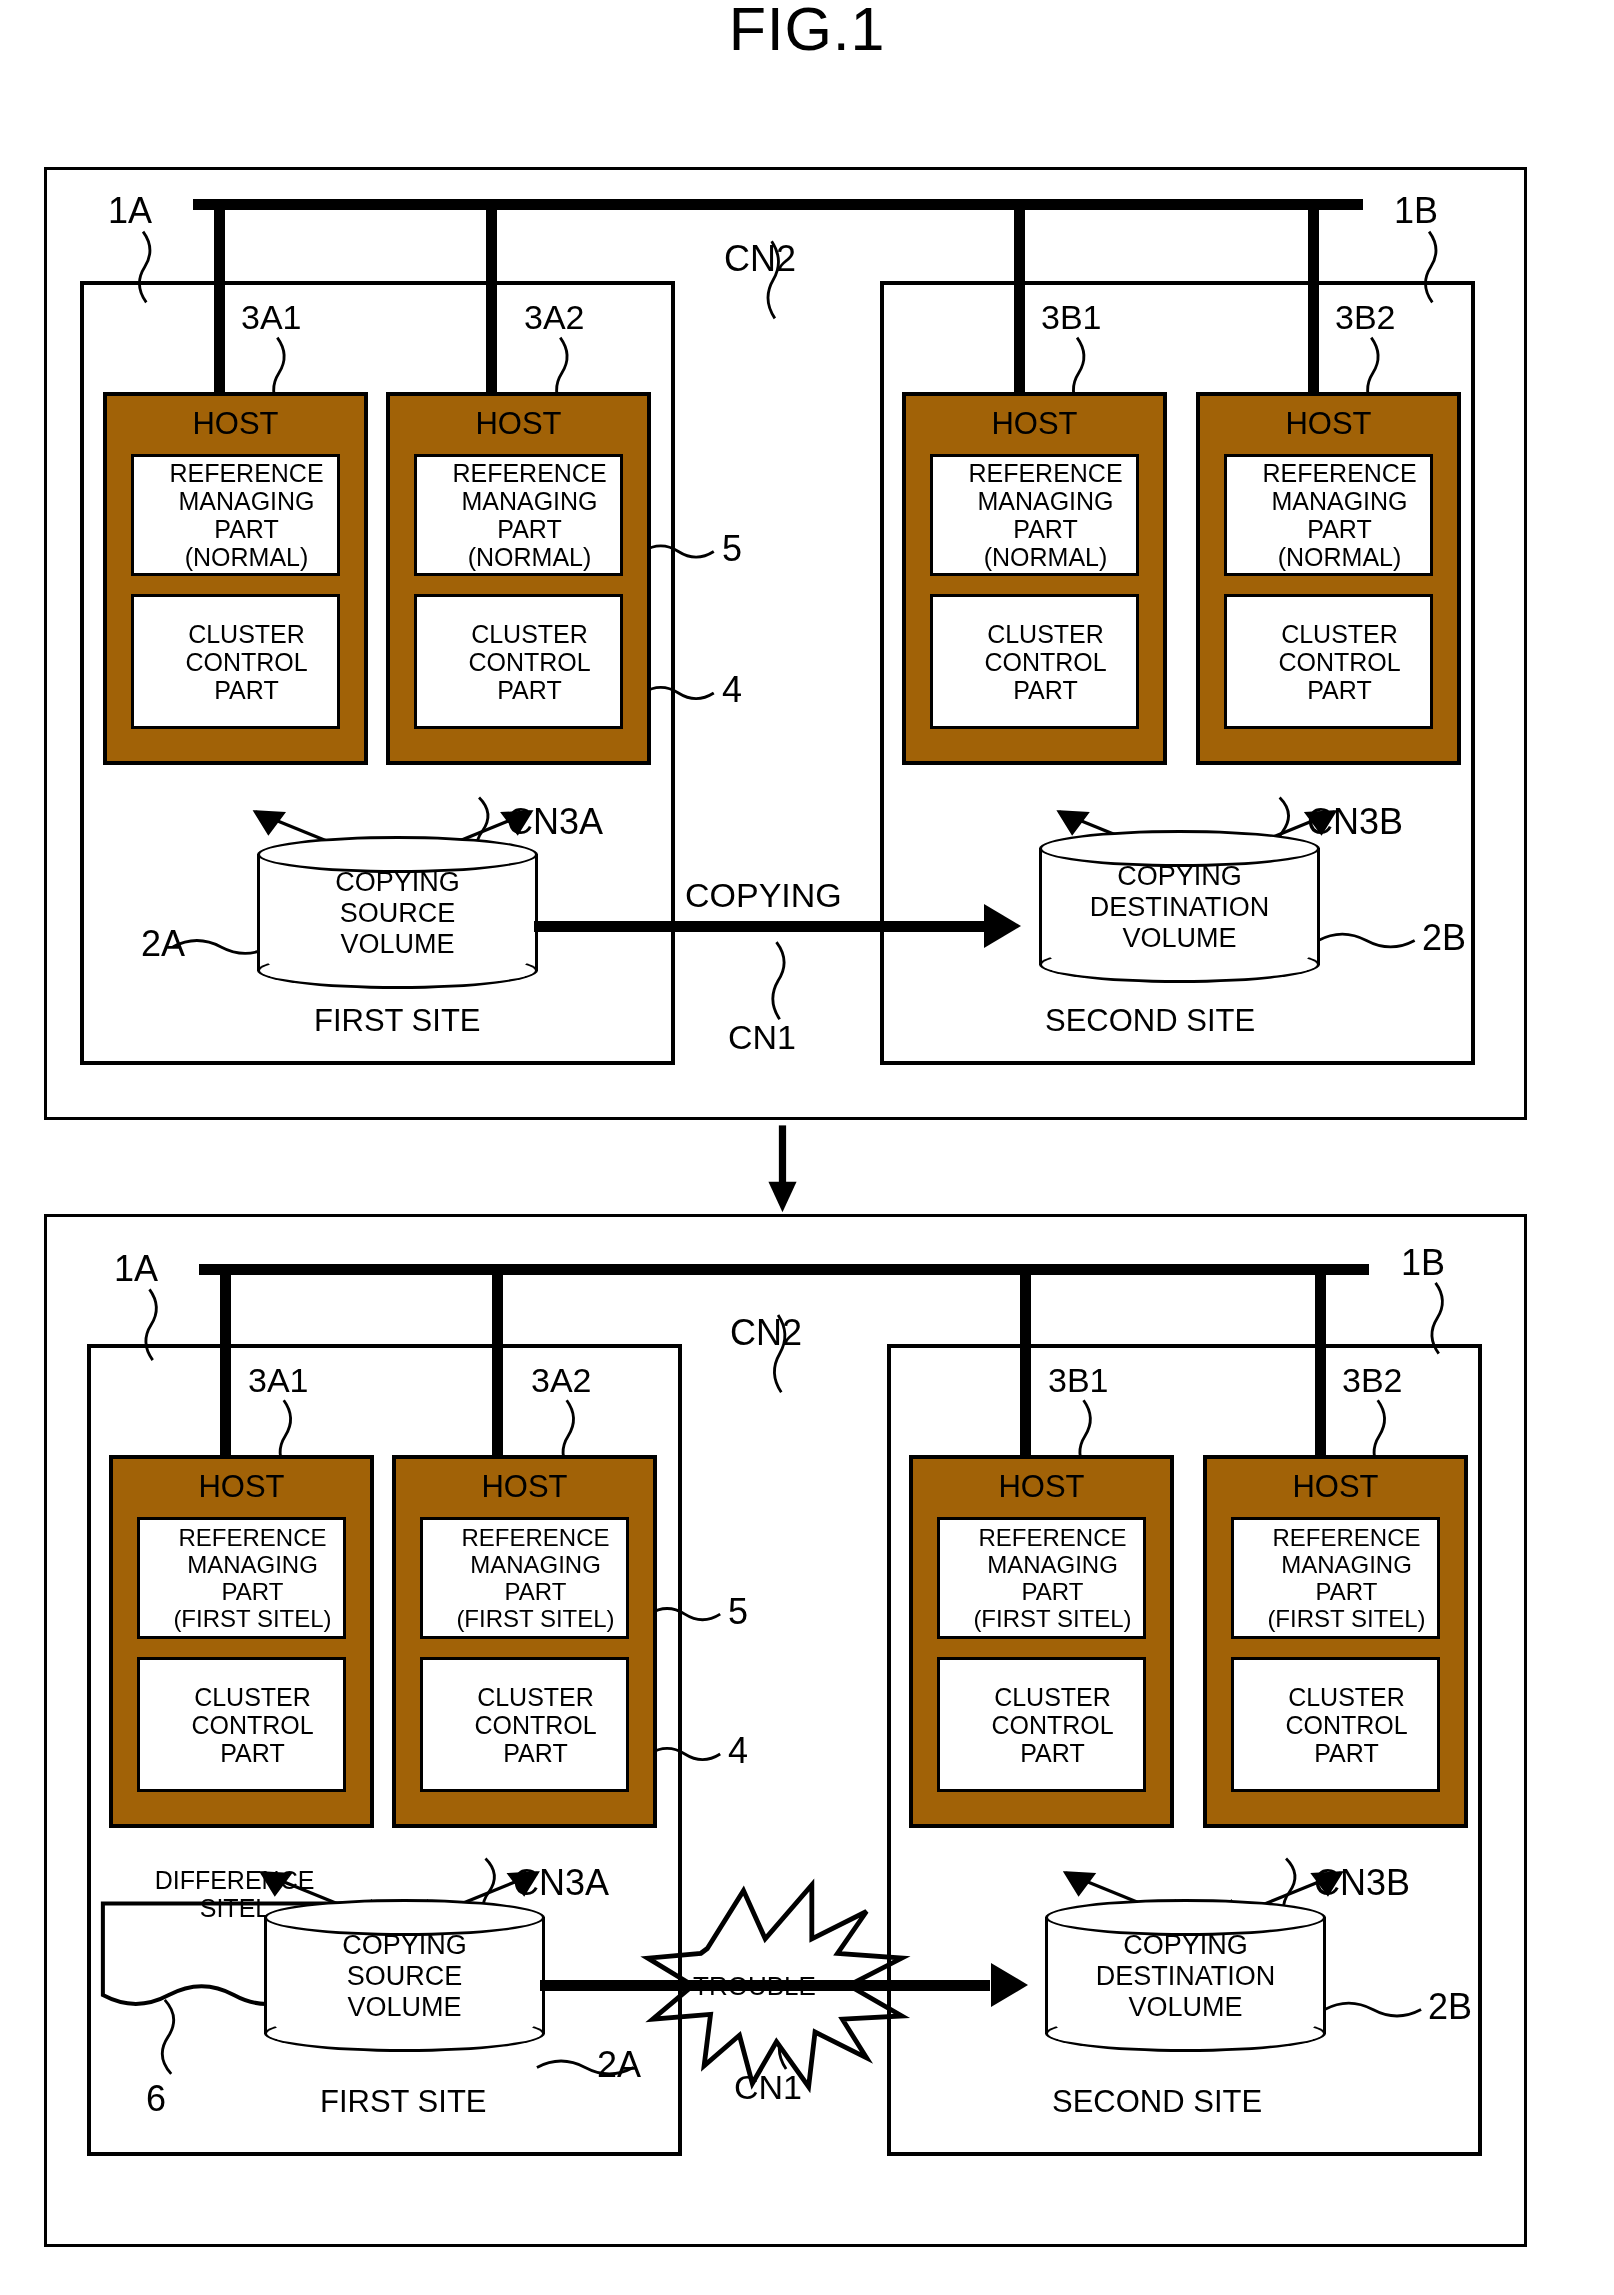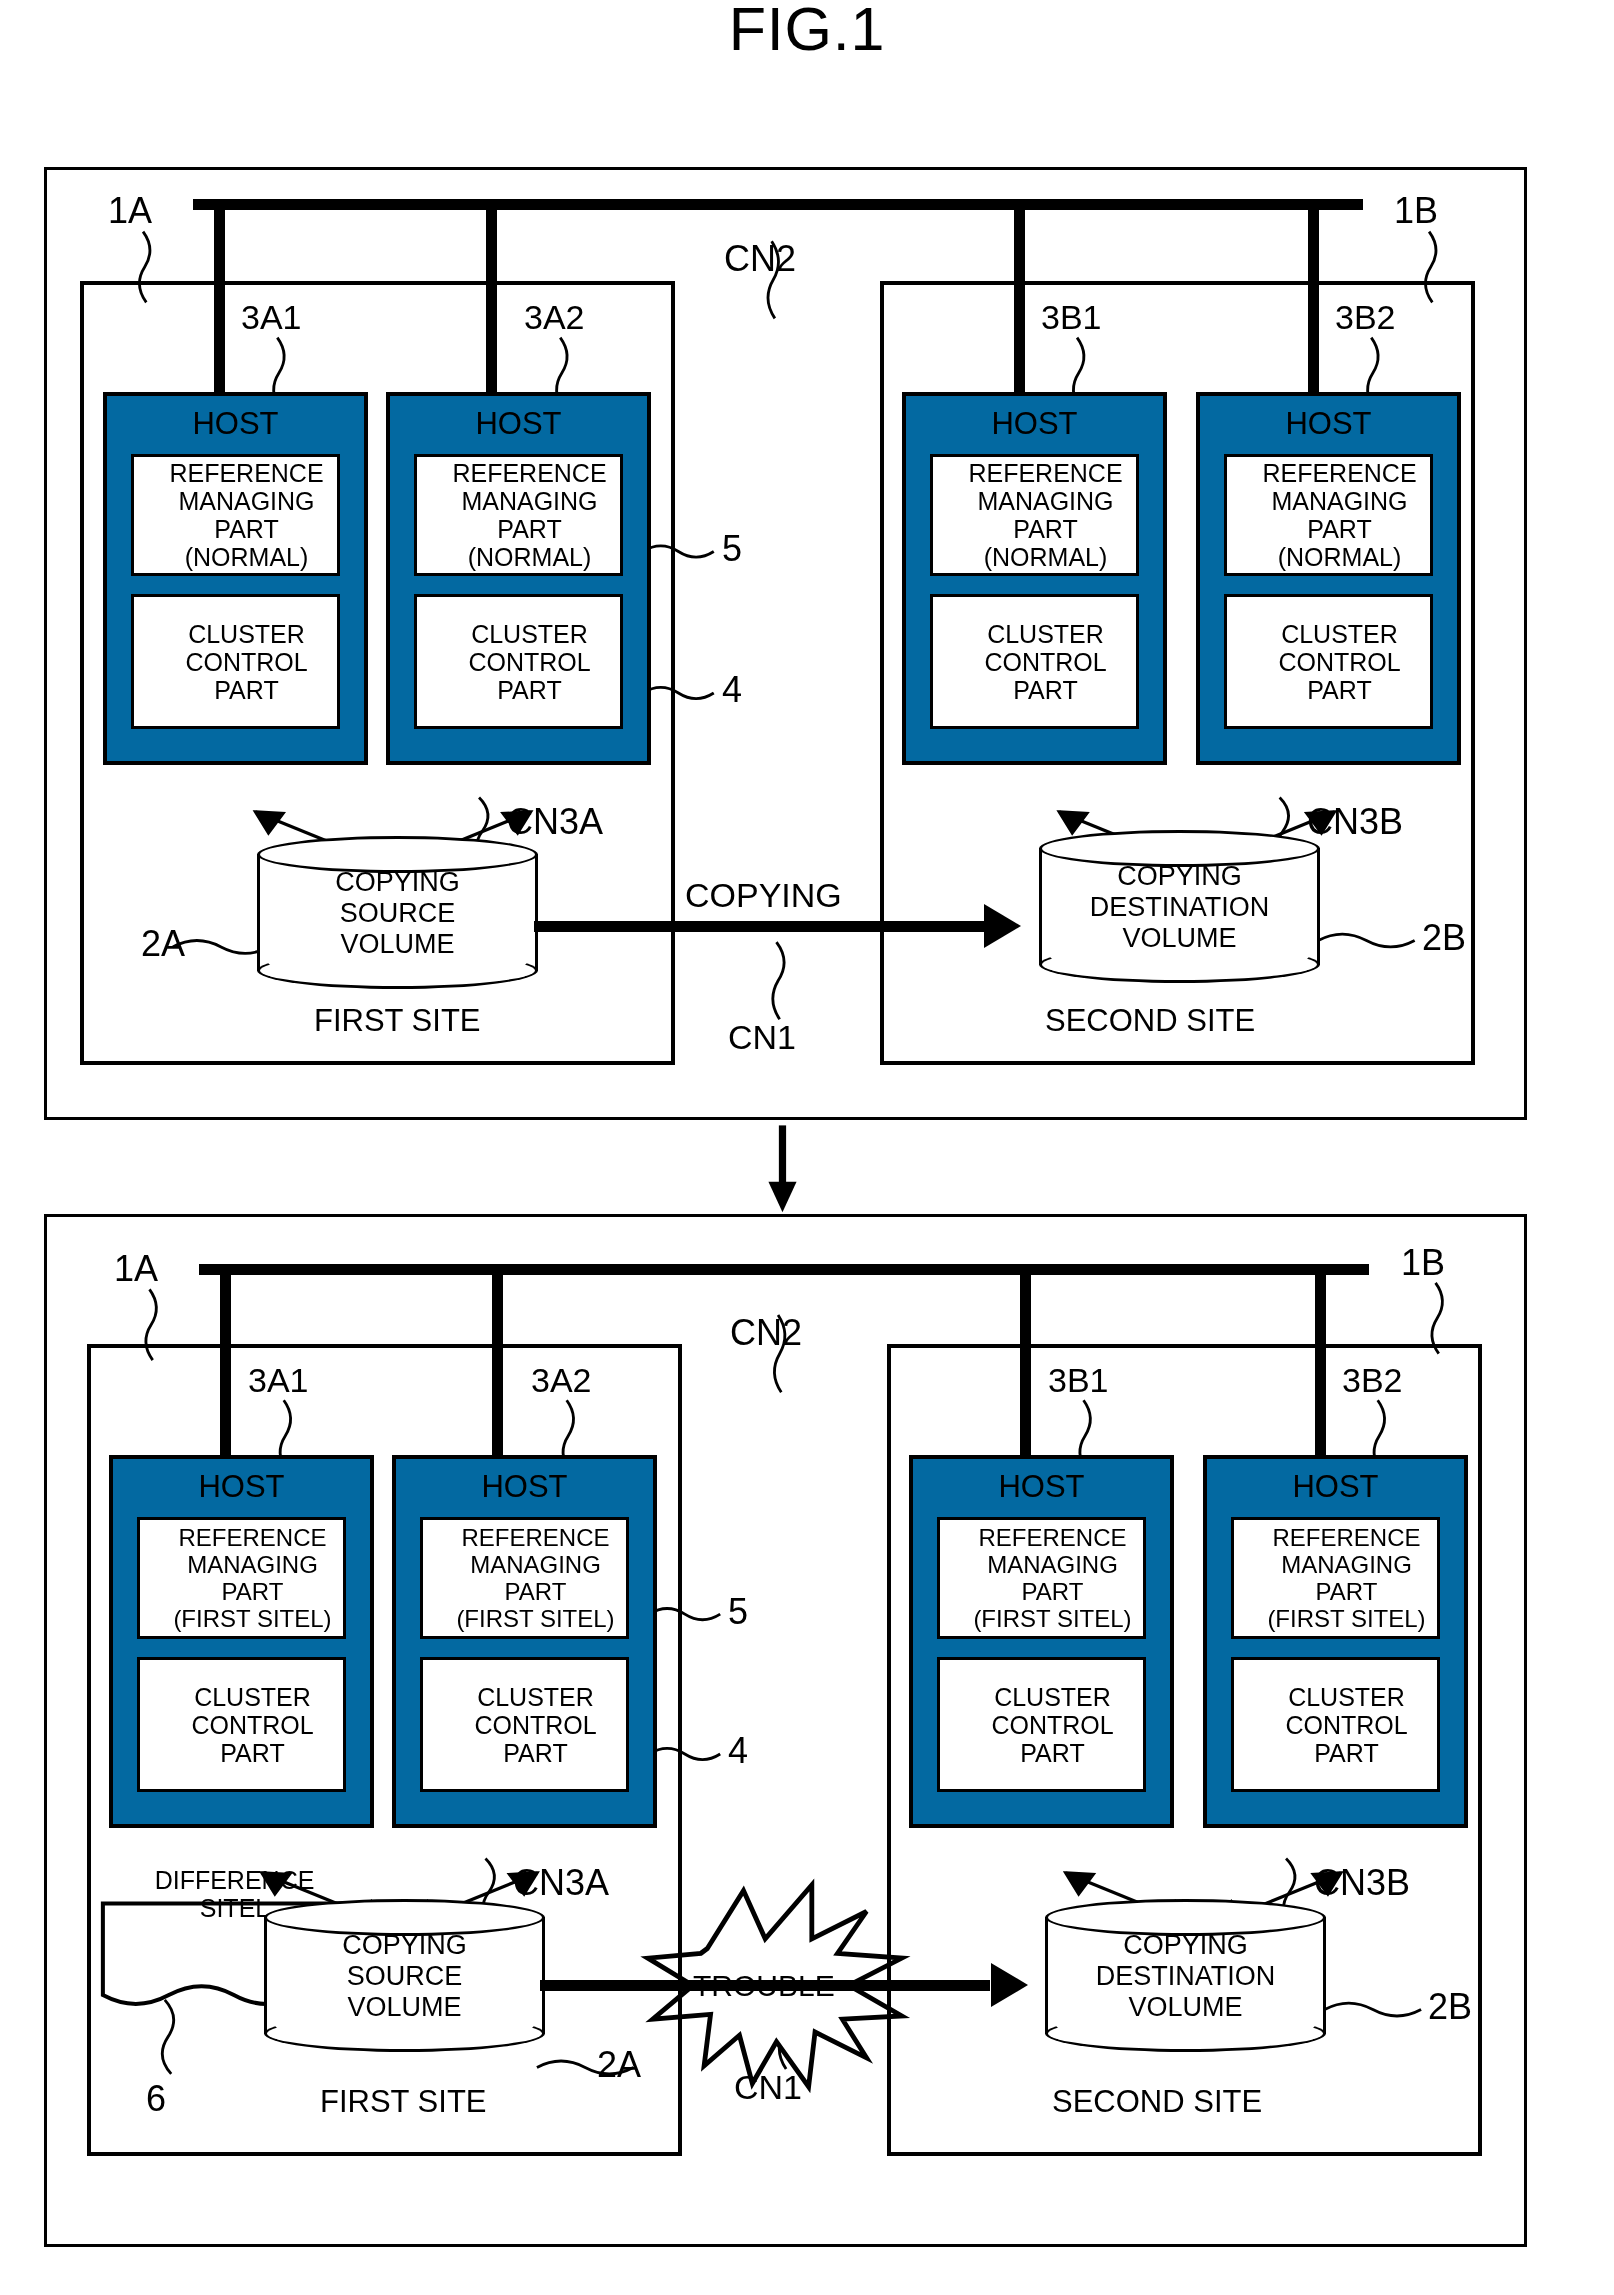--- a/index.html
+++ b/index.html
@@ -13,21 +13,21 @@
   #panel-bottom{left:44px;top:1214px;width:1483px;height:1033px;}
 
   
   .site{position:absolute;border:4px solid #000;box-sizing:border-box;}
 
   
   .bus{position:absolute;background:#000;height:10.5px;}
   .drop{position:absolute;background:#000;width:10.5px;}
 
   
-  .host{position:absolute;border:4px solid #000;box-sizing:border-box;background:#0369a1;}
+  .host{position:absolute;border:4px solid #000;box-sizing:border-box;background:#a16207;}
   .host-title{position:absolute;left:0;right:0;top:11.3px;text-align:center;font-size:31px;line-height:34px;}
   .inner-box{position:absolute;border:3.2px solid #000;box-sizing:border-box;display:flex;align-items:center;justify-content:center;background:#fff;}
   .inner-box .t{text-align:center;font-size:25px;line-height:28px;white-space:pre-line;margin-left:22px;}
   .inner-box .t.small{font-size:24px;line-height:27px;}
 
   
   .lab{position:absolute;font-size:36px;line-height:36px;white-space:nowrap;}
   .lab.sm{font-size:34px;}
 
   
@@ -41,21 +41,21 @@
 
   
   .copyarrow{position:absolute;height:11.3px;background:#000;}
   .copyhead{position:absolute;width:0;height:0;border-top:22.5px solid transparent;border-bottom:22.5px solid transparent;border-left:37px solid #000;}
 
   .centerlab{position:absolute;font-size:34px;line-height:35px;white-space:nowrap;}
 
   svg{position:absolute;left:0;top:0;overflow:visible;pointer-events:none;}
   .difftxt{position:absolute;left:0;right:0;top:50%;transform:translateY(-50%);text-align:center;font-size:25px;line-height:28px;white-space:pre-line;}
 
-  .troubletxt{position:absolute;font-size:30px;line-height:32px;white-space:nowrap;}
+  .troubletxt{position:absolute;font-size:26px;line-height:32px;white-space:nowrap;}
 </style>
 </head>
 <body>
 
 <div class="fig-title">FIG.1</div>
 
 <div class="panel" id="panel-top"></div>
 
 <div class="bus" style="left:193px;top:199px;width:1170px;"></div>
 <div class="drop" style="left:214px;top:199px;height:193px;"></div>

